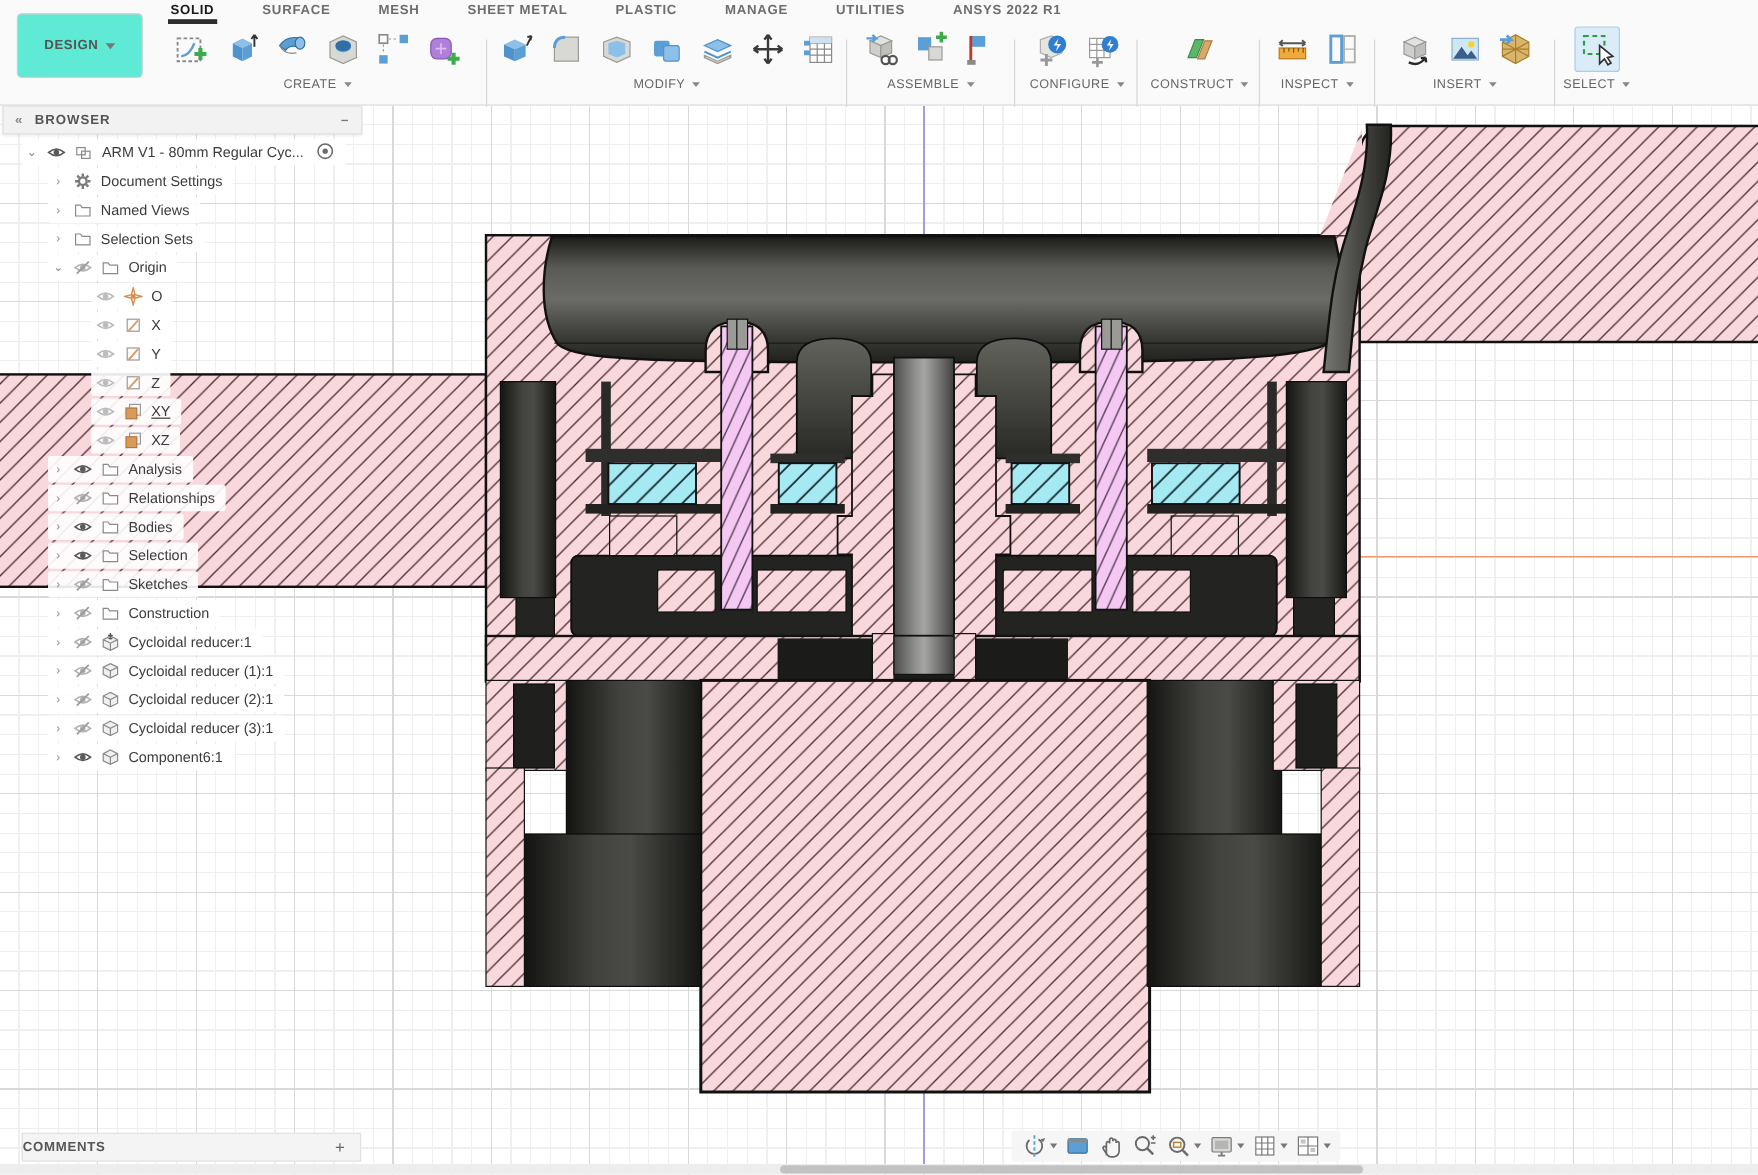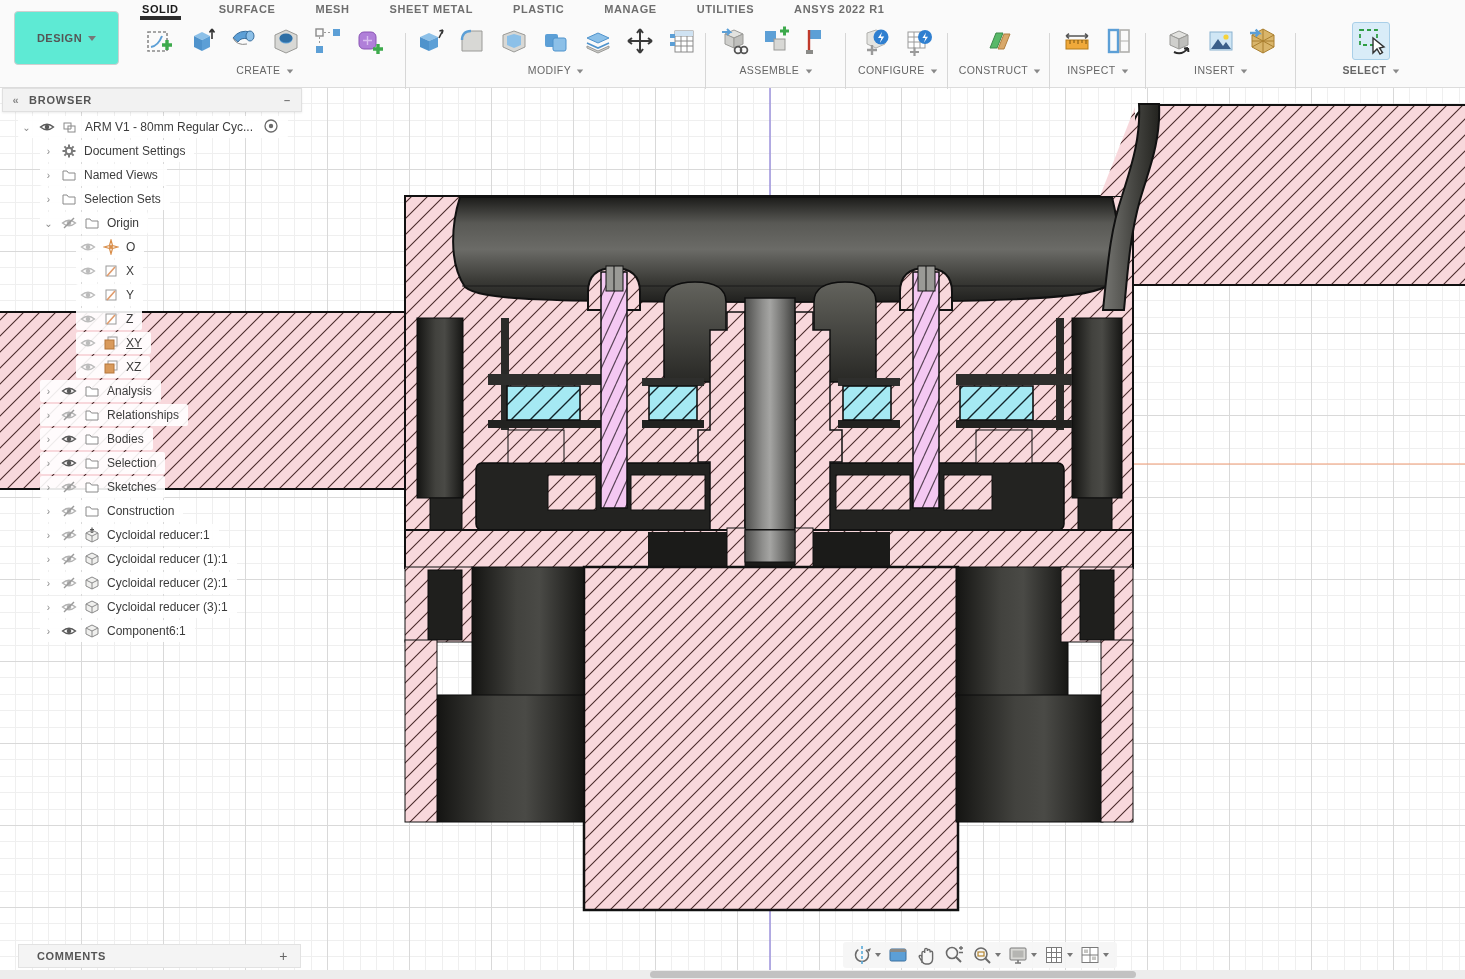--- a/index.html
+++ b/index.html
@@ -45,21 +45,21 @@
   .slot { display:flex; align-items:center; justify-content:center; flex:none; }
   .slot.caret-s { width:17px; color:#8a8a8a; font-size:10px; }
   .slot.eye-s { width:23px; }
   .slot.icon-s { width:24px; }
   .tlabel { margin-left:3px; }
   .radio-s { margin-left:10px; }
 
   
   .comments-bar { position:absolute; left:18px; top:856px; width:283px; height:24px; background:#f4f4f4; border:1px solid #e2e2e2;
     display:flex; align-items:center; font-size:11px; font-weight:bold; color:#555; letter-spacing:.6px; z-index:21; cursor:pointer; }
-  .comments-bar .cb-label { margin-left:18px; }
+  .comments-bar .cb-label { }
   .comments-bar .cb-plus { margin-left:auto; margin-right:12px; color:#666; font-size:14px; font-weight:normal; }
   .navbar { position:absolute; left:843px; top:854px; height:26px; display:flex; align-items:center; gap:2px;
     background:rgba(245,245,245,.92); padding:0 6px; border-radius:3px; z-index:21; }
   .nav-item { display:flex; align-items:center; cursor:pointer; padding:1px 2px; border-radius:2px; }
   .nav-caret { width:0; height:0; border-left:3.5px solid transparent; border-right:3.5px solid transparent; border-top:4px solid #777; margin-left:2px; }
   .hscroll { position:absolute; left:0; top:882px; width:1465px; height:9px; background:#ededed; z-index:19; }
   .hthumb { position:absolute; left:650px; top:1px; width:486px; height:7px; background:#c2c2c2; border-radius:4px; cursor:pointer; }
 </style>
 </head>
 <body>
@@ -290,21 +290,21 @@
               <svg width="30" height="30" viewBox="0 0 30 30">
                 <polygon points="15,3 26,9 26,21 15,27 4,21 4,9" fill="#d9b56a" stroke="#a97f2f"></polygon>
                 <path d="M4,9 L26,21 M26,9 L4,21 M15,3 V27 M4,15 H26" stroke="#a97f2f"></path>
                 <path d="M2,7 h9 l-3.4,-3.4 M11,7 l-3.4,3.4" stroke="#5c9fd6" stroke-width="2.4" fill="none"></path>
               </svg>
             </div>
           </div>
           <div class="glabel"><span>INSERT</span> <span class="caret"></span></div>
         </div>
         <div class="vsep" style="left: 1145px;"></div>
-        <div class="group" style="left: 1340px; width: 62px; font-weight: bold;">
+        <div class="group" style="left: 1300px; width: 62px;">
           <div class="gicons">
             <div class="gicon select-hl">
               <svg width="30" height="30" viewBox="0 0 30 30">
                 <rect x="4" y="4" width="17" height="15" fill="none" stroke="#2f9e44" stroke-width="1.8" stroke-dasharray="4 3"></rect>
                 <path d="M17,12 L17,27 L21,23 L24,28 L26.5,26.5 L23.5,22 L28,21 Z" fill="#fff" stroke="#333" stroke-width="1.4"></path>
               </svg>
             </div>
           </div>
           <div class="glabel"><span>SELECT</span> <span class="caret"></span></div>
         </div>

